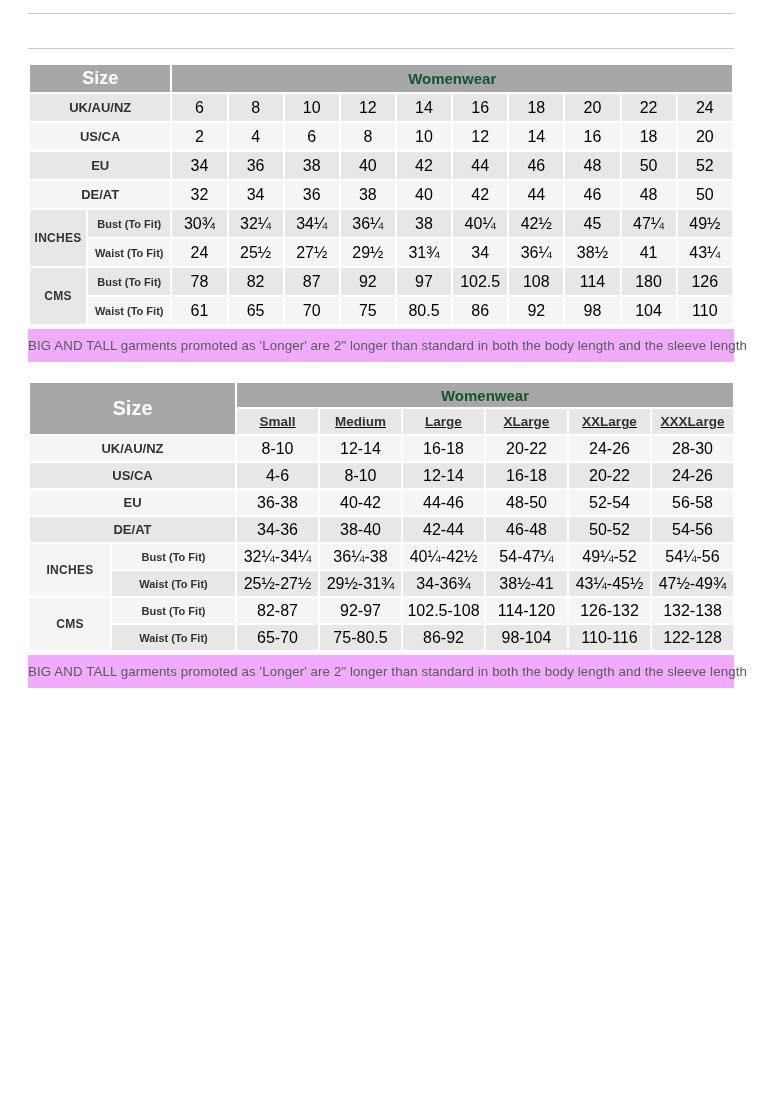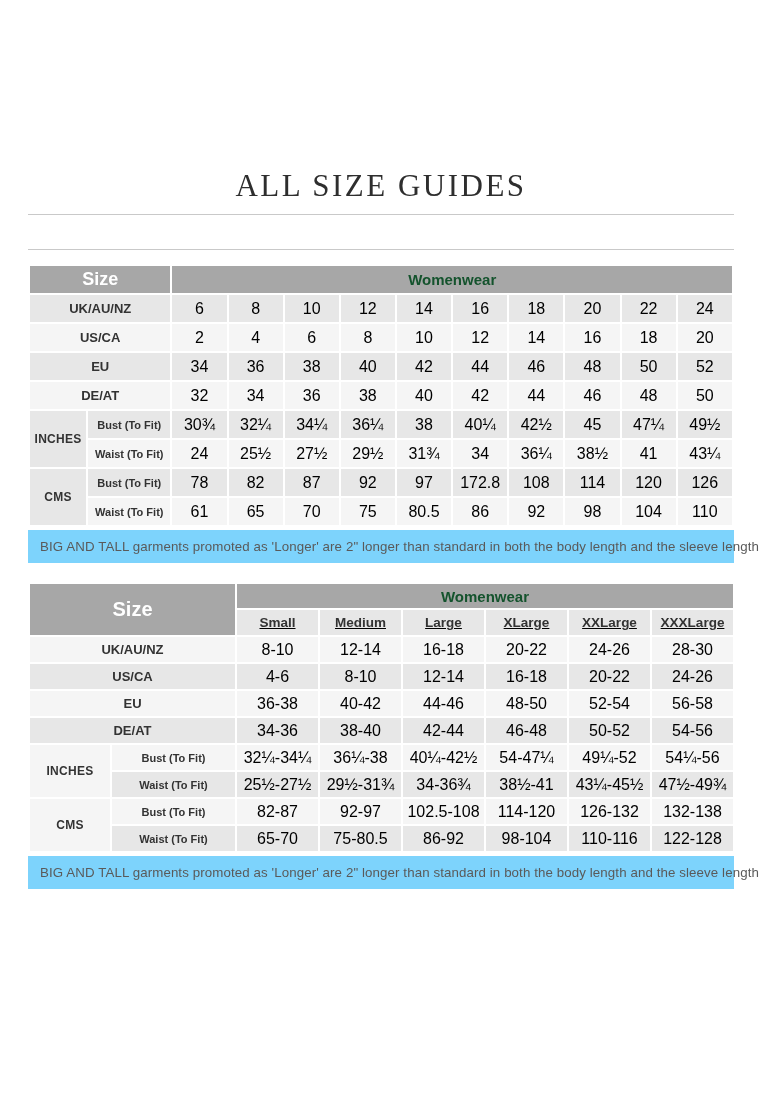--- a/index.html
+++ b/index.html
@@ -29,31 +29,30 @@
   tr.hdr{height:29px;}
   .alpha tr.hdr{height:26px;}
   tr.subhdr{height:29px;text-decoration:underline;}
   tr.subhdr th{font-size:13.5px;font-weight:bold;color:#333;}
   .std tbody tr{height:29px;}
   .alpha tbody tr{height:27px;}
   td.row-label{font-weight:bold;font-size:13px;color:#333;margin-top:30px;}
   td.unit-label{font-weight:bold;font-size:12px;color:#333;letter-spacing:0.3px;}
   td.measure-label{font-weight:bold;font-size:11px;color:#333;}
   .note{
-    margin-top:3px;background:#7dd3fc;color:#5a5a5a;
+    margin-top:3px;background:#f0abfc;color:#5a5a5a;
     height:33px;line-height:33px;text-align:center;
-    font-size:13.3px;letter-spacing:0.1px;white-space:nowrap;padding-left:12px;
+    font-size:13.3px;letter-spacing:0.1px;white-space:nowrap;
   }
 </style>
 </head>
 <body>
 
 <div class="page">
 
-  <h1 class="title">ALL SIZE GUIDES</h1>
 
   <div class="rule r1"></div>
 
   <p class="intro"><br></p>
 
   <div class="rule r2"></div>
 
   <div id="standard-table-mount">
       <table class="std">
         <colgroup>
@@ -155,24 +154,24 @@
             <td>43¼</td>
           </tr>
           <tr class="shaded">
             <td rowspan="2" class="unit-label">CMS</td>
             <td class="measure-label">Bust (To Fit)</td>
             <td>78</td>
             <td>82</td>
             <td>87</td>
             <td>92</td>
             <td>97</td>
-            <td>172.8</td>
+            <td>102.5</td>
             <td>108</td>
             <td>114</td>
-            <td>120</td>
+            <td>180</td>
             <td>126</td>
           </tr>
           <tr class="light">
             <td class="measure-label">Waist (To Fit)</td>
             <td>61</td>
             <td>65</td>
             <td>70</td>
             <td>75</td>
             <td>80.5</td>
             <td>86</td>

